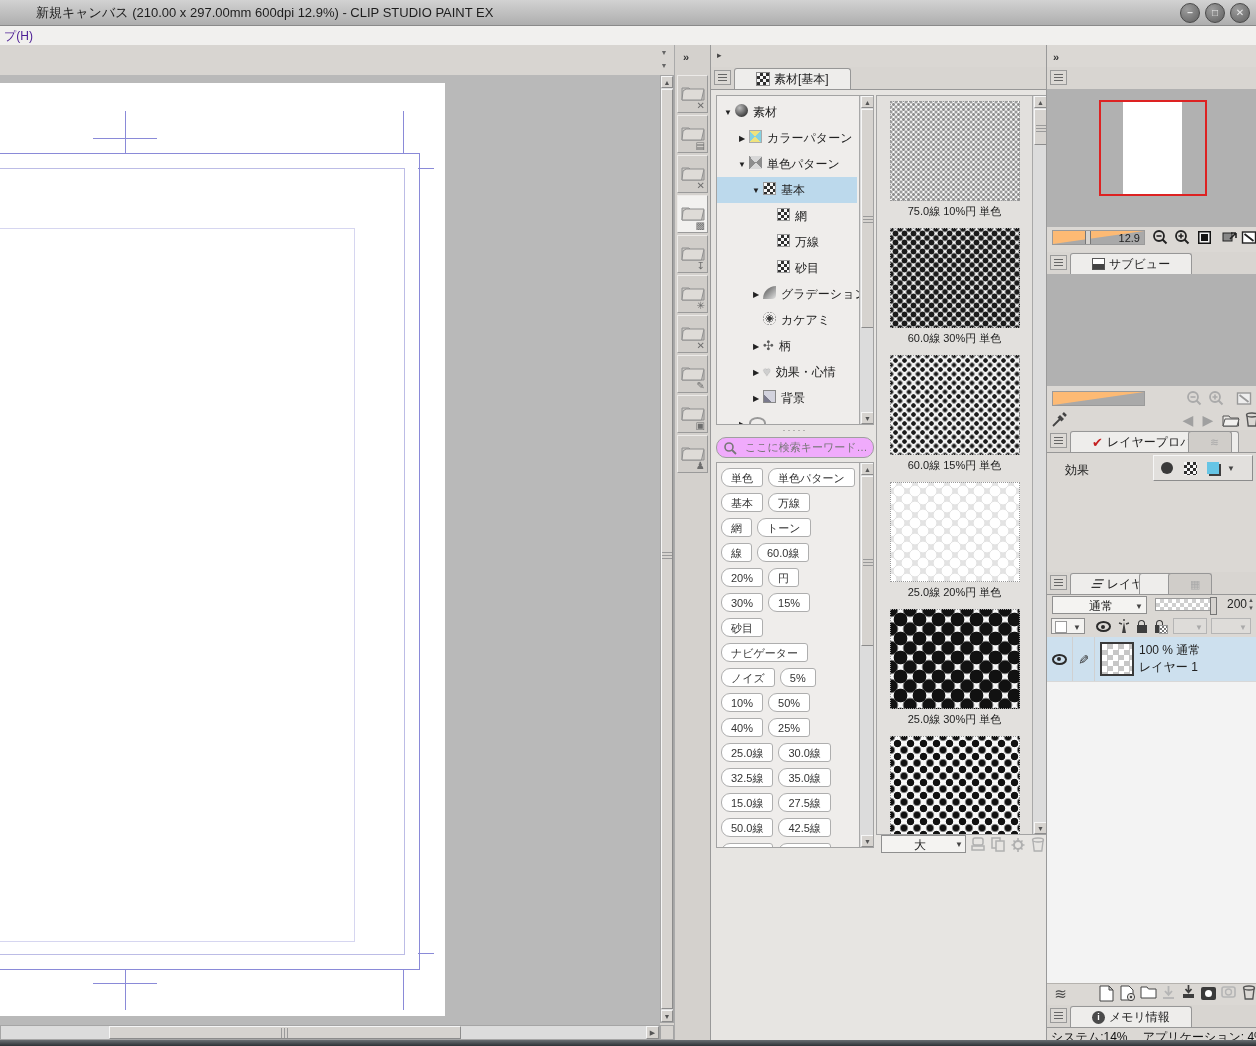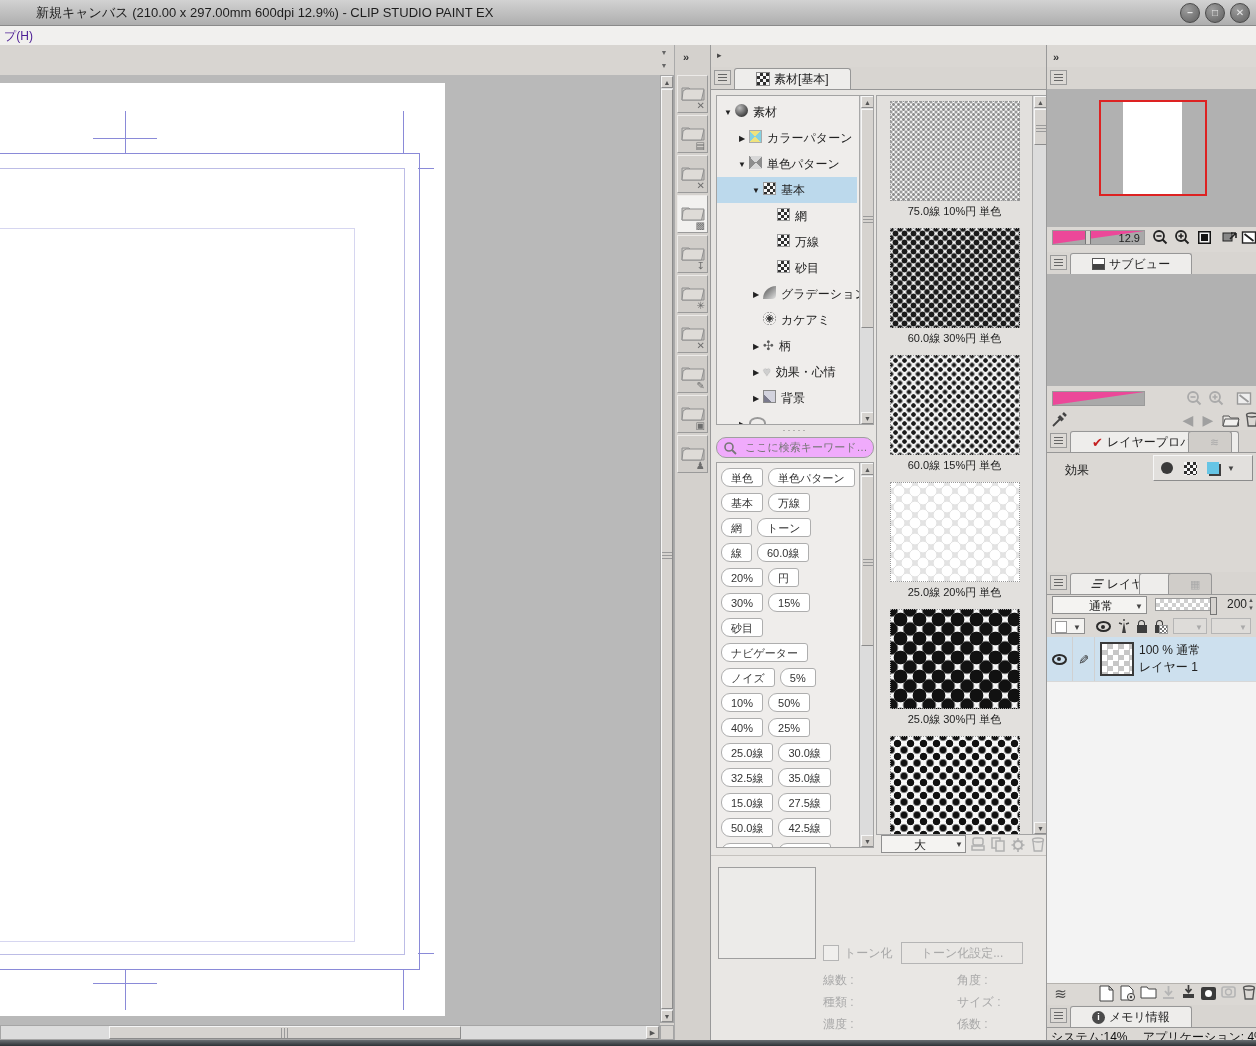--- a/index.html
+++ b/index.html
@@ -100,21 +100,21 @@
   .tonebtn{position:absolute;left:190px;top:86px;width:122px;height:22px;background:#e9e7e4;border:1px solid #b5b5b5;
     font-size:12px;color:#a9a9a9;text-align:center;line-height:20px;box-sizing:border-box;}
   .tonefield{position:absolute;font-size:12px;color:#a9a9a9;}
   
   .rightcol{position:absolute;left:1046px;top:45px;width:210px;height:1001px;background:#dbd8d4;border-left:1px solid #999;}
   .panel{position:absolute;left:0;width:210px;}
   .navprev{position:absolute;left:0;top:22px;width:210px;height:138px;background:#b1b1b1;}
   .navpage{position:absolute;left:76px;top:13px;width:59px;height:92px;background:#fff;}
   .navred{position:absolute;left:52px;top:11px;width:108px;height:96px;border:2px solid #d22;box-sizing:border-box;}
   .ctlrow{position:absolute;left:0;width:210px;height:22px;}
-  .slider{position:absolute;left:5px;top:3px;width:93px;height:15px;background:#ec4899;border:1px solid #9a9a9a;box-sizing:border-box;overflow:hidden;}
+  .slider{position:absolute;left:5px;top:3px;width:93px;height:15px;background:#fdba74;border:1px solid #9a9a9a;box-sizing:border-box;overflow:hidden;}
   .wedge{position:absolute;left:0;top:0;width:100%;height:100%;background:#a9a9a9;clip-path:polygon(0 100%,100% 0,100% 100%);}
   .hump{position:absolute;left:0;top:0;width:100%;height:100%;
     background:radial-gradient(ellipse 60% 115% at 55% 115%,#a9a9a9 98%,transparent 100%);}
   .handle{position:absolute;top:-1px;width:6px;height:15px;background:#d6d3cf;border:1px solid #777;box-sizing:border-box;}
   .slval{position:absolute;top:1px;font-size:11px;color:#1c1c1c;}
   .cicon{position:absolute;top:2px;width:18px;height:18px;text-align:center;}
   .cicon.txt{font-size:14px;font-weight:bold;color:#2c2c2c;line-height:18px;}
   .cicon.dim{color:#a0a0a0;}
   .fitsq{display:inline-block;width:13px;height:13px;background:#141414;box-shadow:inset 0 0 0 1.5px #141414,inset 0 0 0 3px #f2f2f2;margin-top:2px;}
   .subprev{position:absolute;left:0;top:22px;width:210px;height:112px;background:#b1b1b1;}
@@ -507,34 +507,20 @@
             <circle cx="8" cy="9" r="4" fill="none" stroke="#b0b0b0" stroke-width="2"></circle>
             <path d="M8 2 v3 M8 13 v3 M1.5 9 h3 M11.5 9 h3 M3.5 4.5 l2 2 M10.5 11.5 l2 2 M12.5 4.5 l-2 2 M5.5 11.5 l-2 2" stroke="#b0b0b0" stroke-width="1.6"></path>
           </svg>
         <svg width="14" height="17">
             <ellipse cx="7" cy="4" rx="5.5" ry="2" fill="none" stroke="#b0b0b0" stroke-width="1.4"></ellipse>
             <path d="M2 5 l1.2 10 h7.6 L12 5" fill="none" stroke="#b0b0b0" stroke-width="1.4"></path>
           </svg>
       </div>
     </div>
 
-    <div class="tonebox">
-      <div class="tonepre"></div>
-      <div class="tonechk"></div>
-      <span class="tonechk-lbl">トーン化</span>
-      <div class="tonebtn">トーン化設定...</div>
-      <div id="toneFields">
-          <div class="tonefield" style="left: 112px; top: 116px;">線数 :</div>
-          <div class="tonefield" style="left: 246px; top: 116px;">角度 :</div>
-          <div class="tonefield" style="left: 112px; top: 138px;">種類 :</div>
-          <div class="tonefield" style="left: 246px; top: 138px;">サイズ :</div>
-          <div class="tonefield" style="left: 112px; top: 160px;">濃度 :</div>
-          <div class="tonefield" style="left: 246px; top: 160px;">係数 :</div>
-        </div>
-    </div>
   </div>
 
   <div class="rightcol">
     <div class="abs expand" style="left:6px;top:6px;">»</div>
 
     <div class="panel" style="top:22px;height:185px;">
       <div class="tabrow" style="top:0;">
         <span class="pmenu"></span>
         <span class="ptab" style="left:23px;margin-top:40px;">
           <span class="navtabicn">

